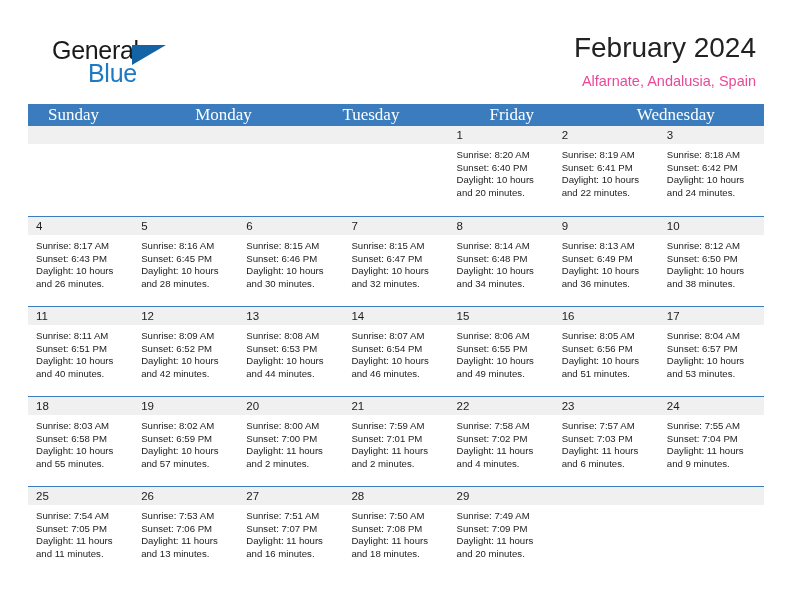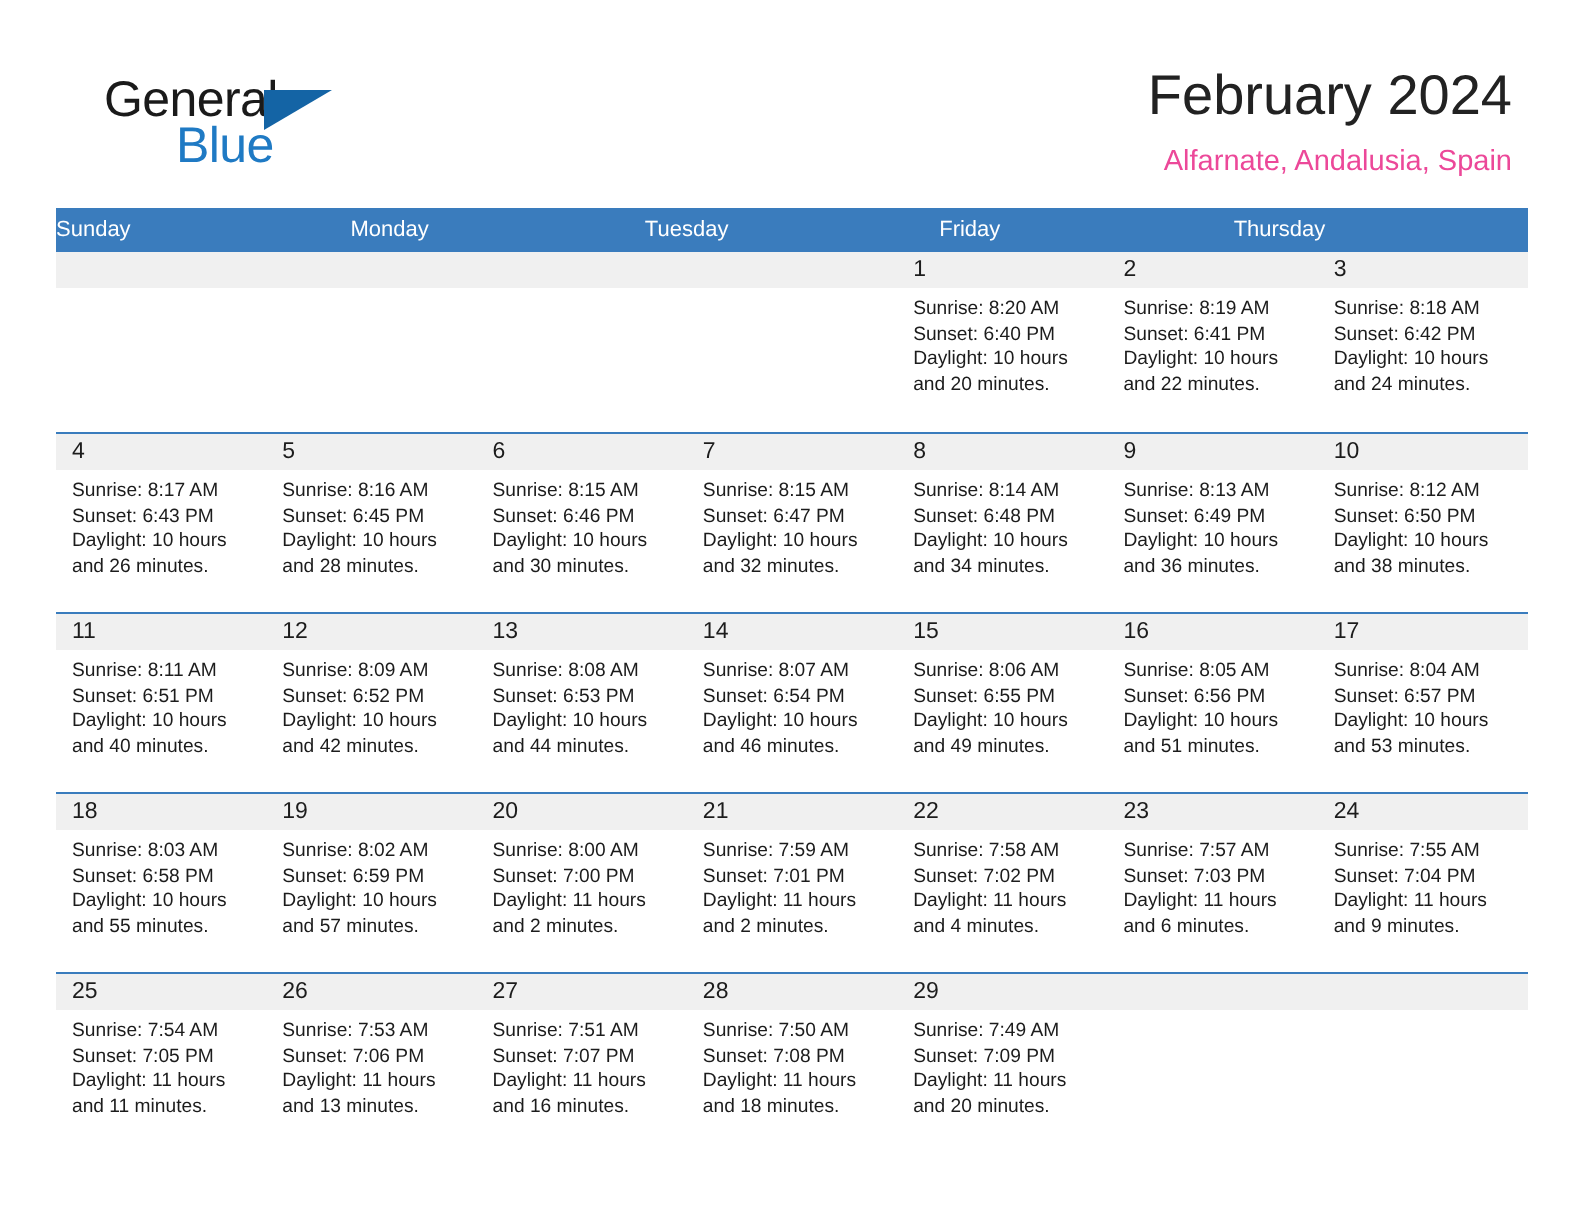--- a/index.html
+++ b/index.html
@@ -95,26 +95,27 @@
   }
   .weekday-row {
     display: flex;
     width: 736px;
     height: 22px;
     background: #3a7cbd;
   }
   .weekday-cell {
     flex: 1 1 0;
     color: #ffffff;
-    font-size: 11px;
+    font-size: 17px;
     line-height: 22px;
-    padding-left: 0;
+    padding-left: 20px;
     box-sizing: border-box;
     white-space: nowrap;
     overflow: hidden;
+    font-family: Liberation Serif, serif;
   }
 
   .week-row {
     display: flex;
     width: 736px;
     height: 90px;
     border-top: 1.6px solid #3a7cbd;
     box-sizing: border-box;
   }
   .week-row.first {
@@ -172,21 +173,21 @@
 
   </div>
 
   <div class="calendar">
 
     <div class="weekday-row">
       <div class="weekday-cell">Sunday</div>
       <div class="weekday-cell">Monday</div>
       <div class="weekday-cell">Tuesday</div>
       <div class="weekday-cell">Friday</div>
-      <div class="weekday-cell">Thursday</div>
+      <div class="weekday-cell">Wednesday</div>
     </div>
 
     <div class="week-row first">
       <div class="day-cell empty">
         <div class="day-band">
             <span class="day-num"></span>
           </div>
         <div class="day-info">
           <div></div>
           <div></div>

